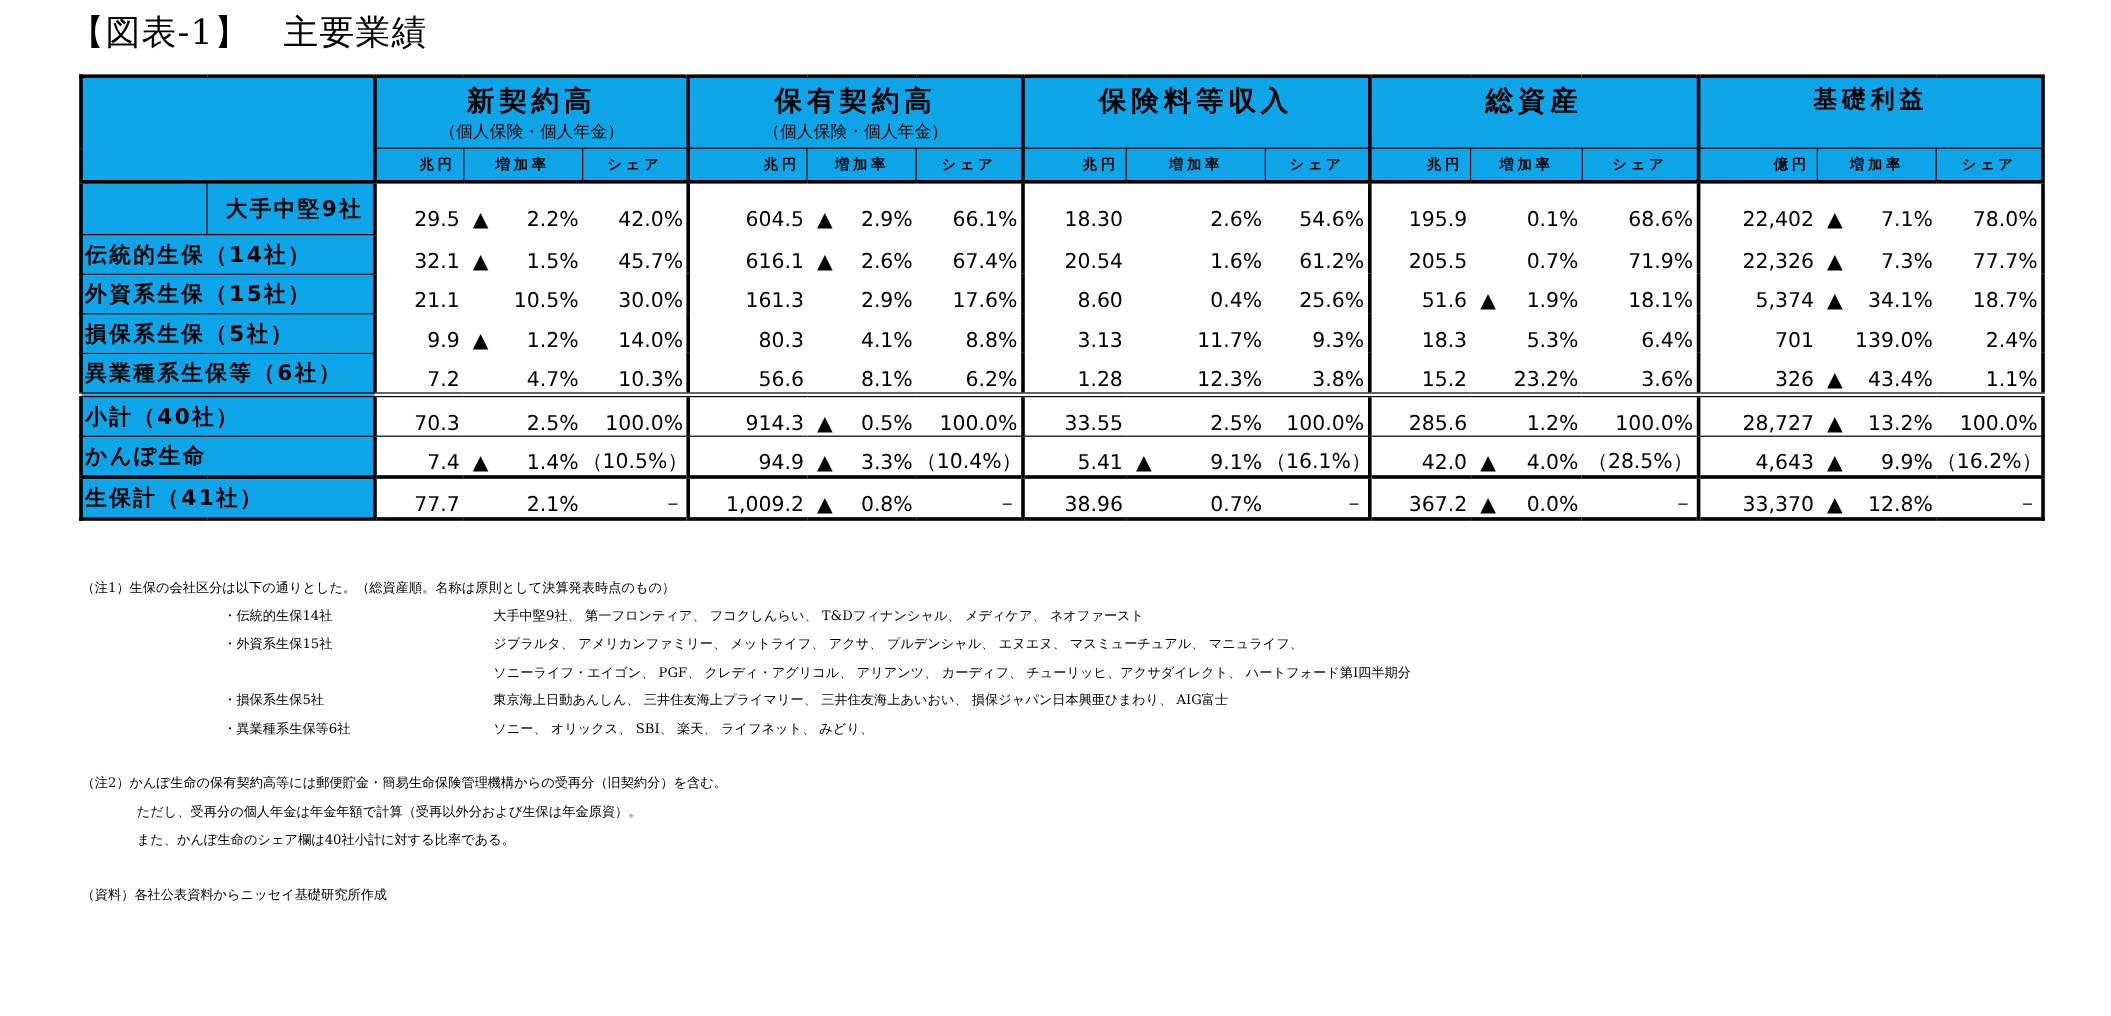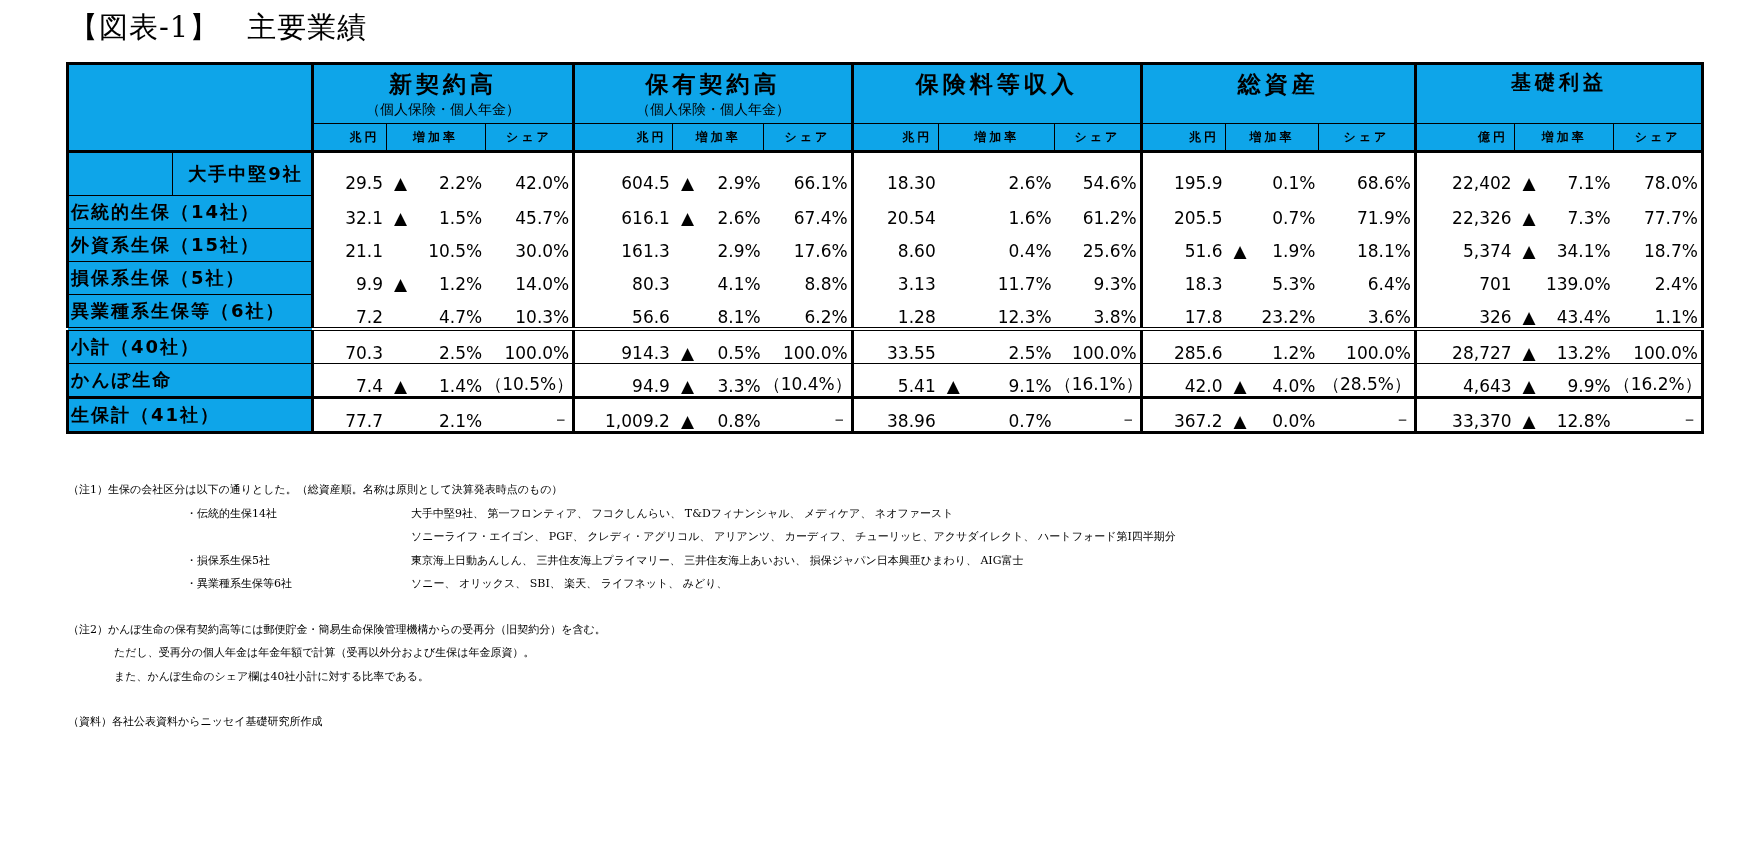--- a/index.html
+++ b/index.html
@@ -1,18 +1,18 @@
 <!DOCTYPE html>
 <html><head>
 <meta charset="utf-8">
 <style>
   html, body { margin: 0; padding: 0; background: #ffffff; }
   body { width: 1759px; height: 847px; position: relative; overflow: hidden;
          font-family: "DejaVu Serif", "Liberation Serif", serif; color: #000; }
-  .title { position: absolute; left: 69px; top: 8px; font-size: 29px; letter-spacing: 1px;
+  .title { position: absolute; left: 58px; top: 8px; font-size: 29px; letter-spacing: 1px;
            font-family: "DejaVu Serif", serif; }
   .title .t2 { margin-left: 28px; }
 
   table.main { position: absolute; left: 66px; top: 62px; width: 1638px;
                border-collapse: collapse; table-layout: fixed;
                font-family: "DejaVu Sans", "Liberation Sans", sans-serif;
                border: 3px solid #000; }
   table.main td { padding: 0; border: 1px solid #000; }
   .y { background: #0ea5e9; }
   .hcell { text-align: center; vertical-align: top; border-left: 3px solid #000 !important; border-right: 3px solid #000 !important; }
@@ -196,21 +196,21 @@
         <td class="y rlabel" colspan="2">異業種系生保等（6社）</td>
         <td class="num unit">7.2</td>
         <td class="num rate"><span>4.7%</span></td>
         <td class="num share">10.3%</td>
         <td class="num unit">56.6</td>
         <td class="num rate"><span>8.1%</span></td>
         <td class="num share">6.2%</td>
         <td class="num unit">1.28</td>
         <td class="num rate"><span>12.3%</span></td>
         <td class="num share">3.8%</td>
-        <td class="num unit">17.8</td>
+        <td class="num unit">15.2</td>
         <td class="num rate"><span>23.2%</span></td>
         <td class="num share">3.6%</td>
         <td class="num unit">326</td>
         <td class="num rate"><span class="tri">▲</span><span>43.4%</span></td>
         <td class="num share" style="border-right:none !important;">1.1%</td>
       </tr>
       <tr class="data sep-double">
         <td class="y rlabel" colspan="2">小計（40社）</td>
         <td class="num unit">70.3</td>
         <td class="num rate"><span>2.5%</span></td>
@@ -268,20 +268,24 @@
 </table>
 
 <div class="notes">
   <div class="row">（注1）生保の会社区分は以下の通りとした。（総資産順。名称は原則として決算発表時点のもの）</div>
   <div id="cat-rows">
       <div class="row">
         <span class="cat">・伝統的生保14社</span>
         <span class="list">大手中堅9社、 第一フロンティア、 フコクしんらい、 T&amp;Dフィナンシャル、 メディケア、 ネオファースト</span>
       </div>
       <div class="row">
+        <span class="cat">・外資系生保15社</span>
+        <span class="list">ジブラルタ、 アメリカンファミリー、 メットライフ、 アクサ、 プルデンシャル、 エヌエヌ、 マスミューチュアル、 マニュライフ、</span>
+      </div>
+      <div class="row">
         <span class="cat"></span>
         <span class="list">ソニーライフ・エイゴン、 PGF、 クレディ・アグリコル、 アリアンツ、 カーディフ、 チューリッヒ、アクサダイレクト、 ハートフォード第Ⅰ四半期分</span>
       </div>
       <div class="row">
         <span class="cat">・損保系生保5社</span>
         <span class="list">東京海上日動あんしん、 三井住友海上プライマリー、 三井住友海上あいおい、 損保ジャパン日本興亜ひまわり、 AIG富士</span>
       </div>
       <div class="row">
         <span class="cat">・異業種系生保等6社</span>
         <span class="list">ソニー、 オリックス、 SBI、 楽天、 ライフネット、 みどり、</span>

